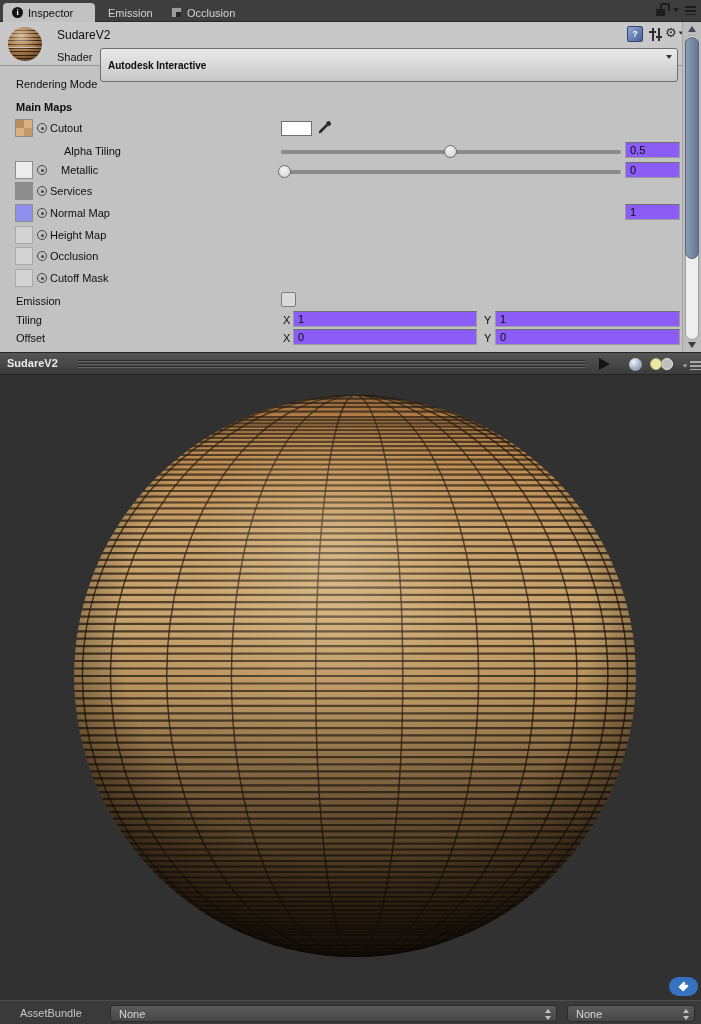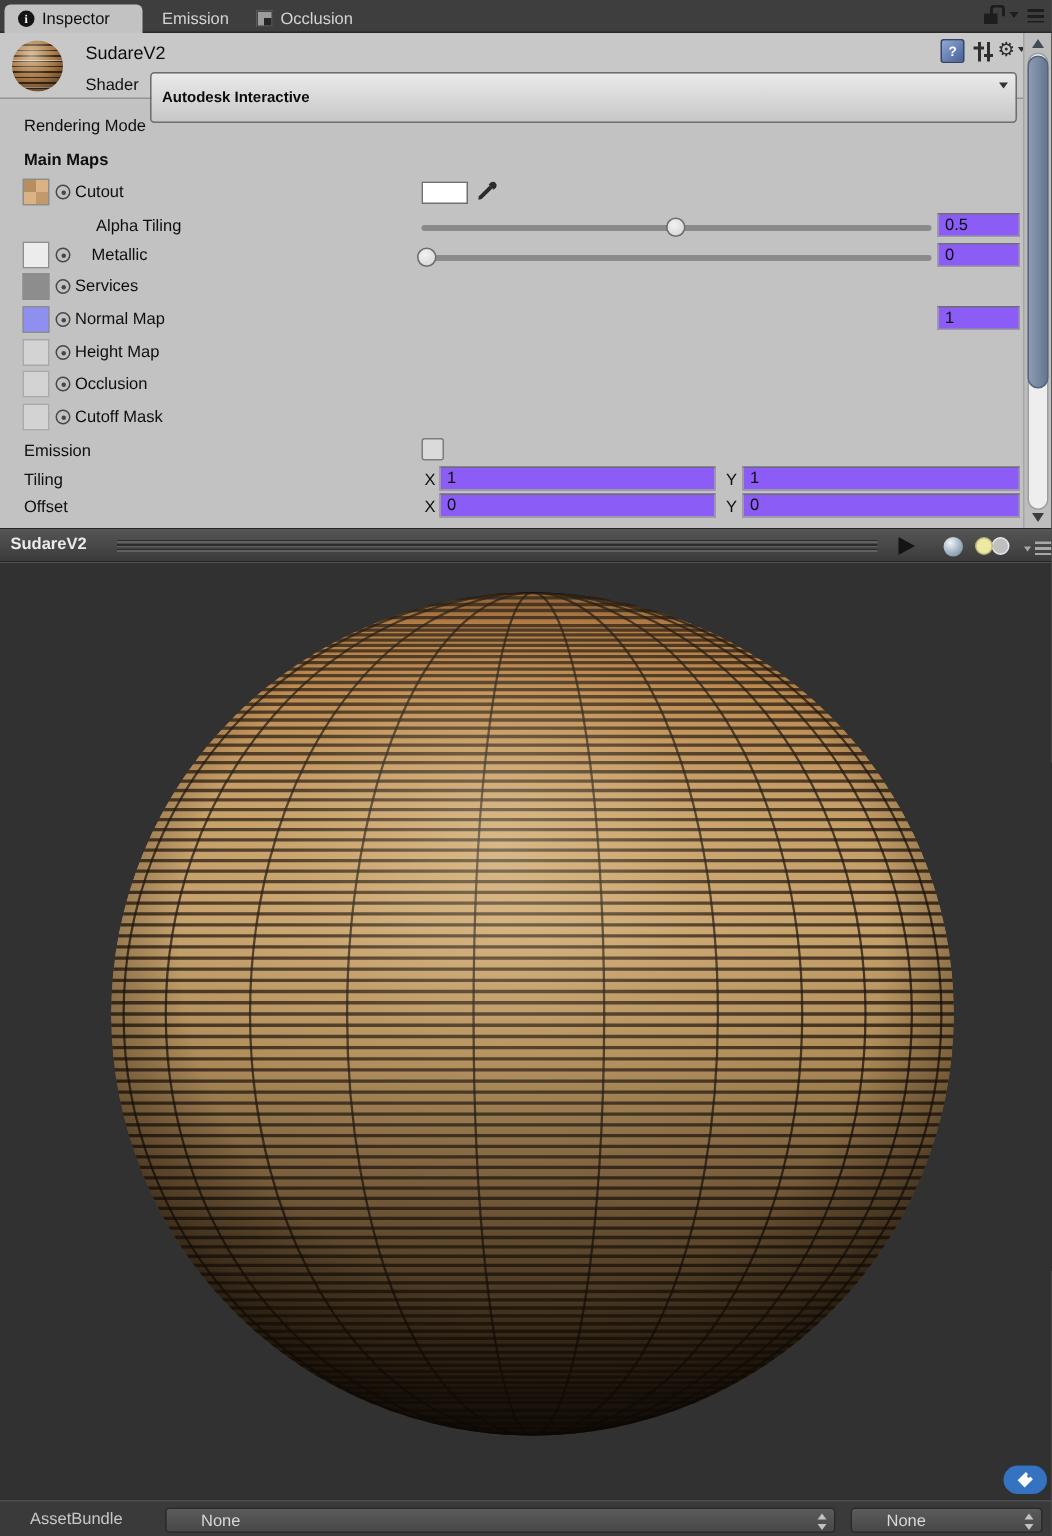--- a/index.html
+++ b/index.html
@@ -111,21 +111,21 @@
   .preview { position:absolute; top:375px; left:0; width:701px; height:625px; background:#313131; }
   .tagbtn { position:absolute; left:669px; top:977px; width:29px; height:19px; border-radius:10px;
             background:#3572c0; display:flex; align-items:center; justify-content:center; }
 
   
   .abbar { position:absolute; top:1000px; left:0; width:701px; height:24px;
            background:#3a3a3a; border-top:1px solid #4d4d4d; }
   .ablbl { position:absolute; left:8px; top:6px; color:#c8c8c8;margin-left:12px; }
   .absel { position:absolute; top:4px; height:17px; background:linear-gradient(#5b5b5b,#474747);
            border:1px solid #2b2b2b; border-radius:3px; color:#d8d8d8; display:flex; align-items:center;
-           padding-left:23px; }
+           padding-left:8px; }
   .absel .ud::before { border-bottom-color:#c2c2c2; }
   .absel .ud::after { border-top-color:#c2c2c2; }
 </style>
 </head>
 <body>
 
 <div id="app">
 
   <div class="tabbar">
     <div class="tab active" style="left:3px;width:92px;">

